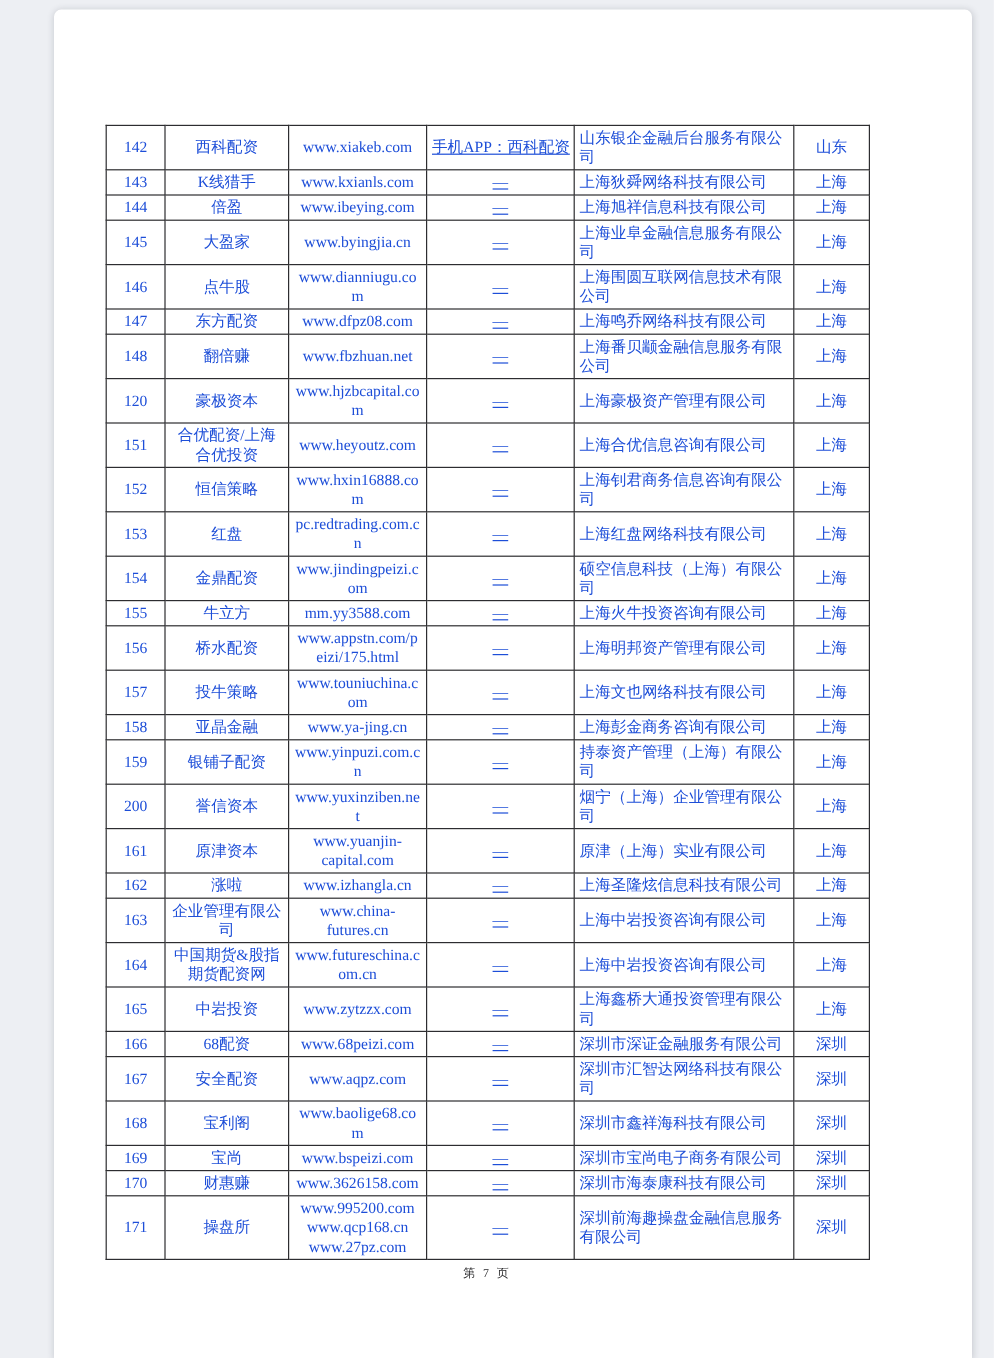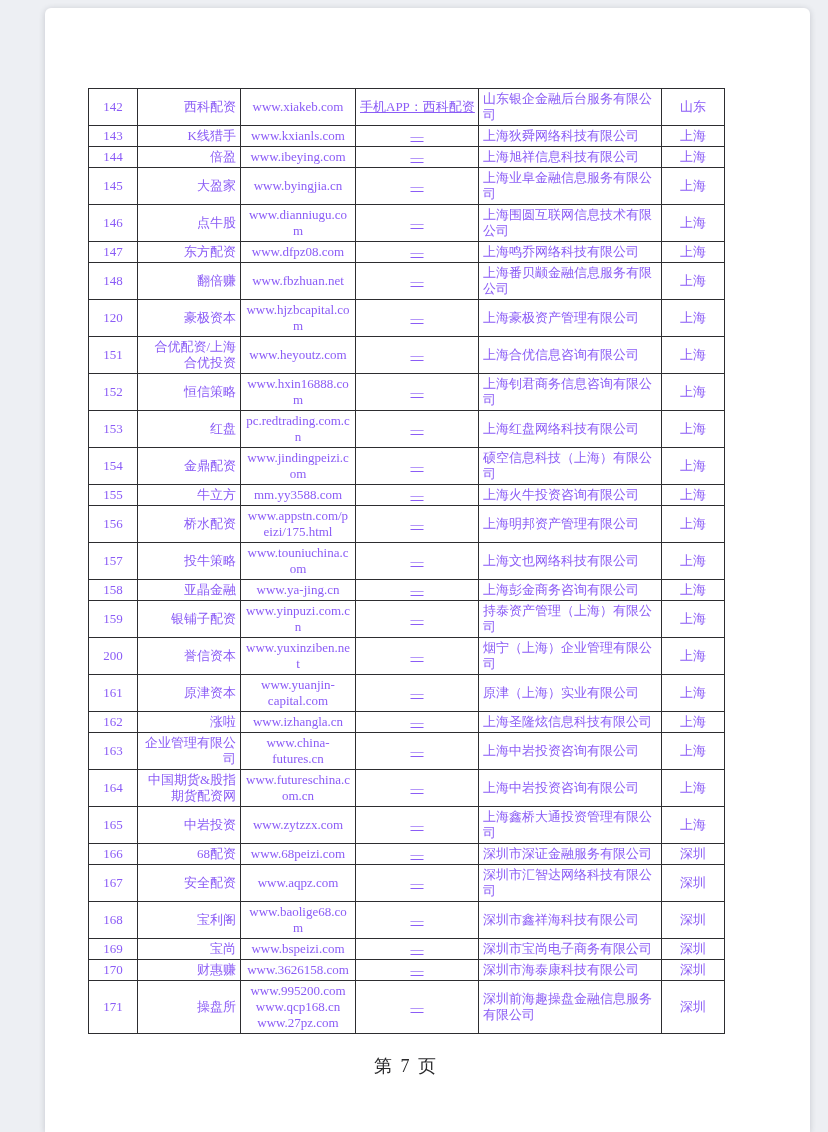--- a/index.html
+++ b/index.html
@@ -22,49 +22,49 @@
     top: 8px;
     width: 765px;
     height: 1124px;
     background: #ffffff;
     border-radius: 6px 6px 0 0;
     box-shadow: 0 1px 6px rgba(40,45,60,0.20);
   }
   table.data-table {
     position: absolute;
     left: 43px;
-    top: 80px;
+    top: 96px;
     width: 636px;
     border-collapse: collapse;
     table-layout: fixed;
     font-family: "Liberation Serif", serif;
     font-size: 13px;
-    color: #8b5cf6;
+    color: #1d4ed8;
     border-radius: 25px;
   }
   table.data-table td {
     border: 1px solid #2d2d30;
     padding: 2px 4px;
     vertical-align: middle;
     line-height: 16px;
     overflow: hidden;
   }
   td.c-id     { text-align: center; }
-  td.c-name   { text-align: right; margin-left: 36px; }
+  td.c-name   { text-align: center; margin-left: 36px; }
   td.c-web    { text-align: center; padding-left: 3px; overflow-wrap: break-word; word-wrap: break-word; white-space: pre-line; }
   td.c-app    { text-align: center; white-space: nowrap; text-decoration: underline; }
   td.c-company{ text-align: left; overflow-wrap: break-word; word-wrap: break-word; }
   td.c-region { text-align: center; }
   .footer {
     position: absolute;
     left: 43px;
     top: 1046px;
     width: 636px;
     text-align: center;
-    font-size: 18px;
+    font-size: 10px;
     color: #2a2a2c;
     letter-spacing: 2px;
   }
 </style>
 </head>
 <body>
 
 <div class="canvas">
   <div class="sheet">
     <table class="data-table">

